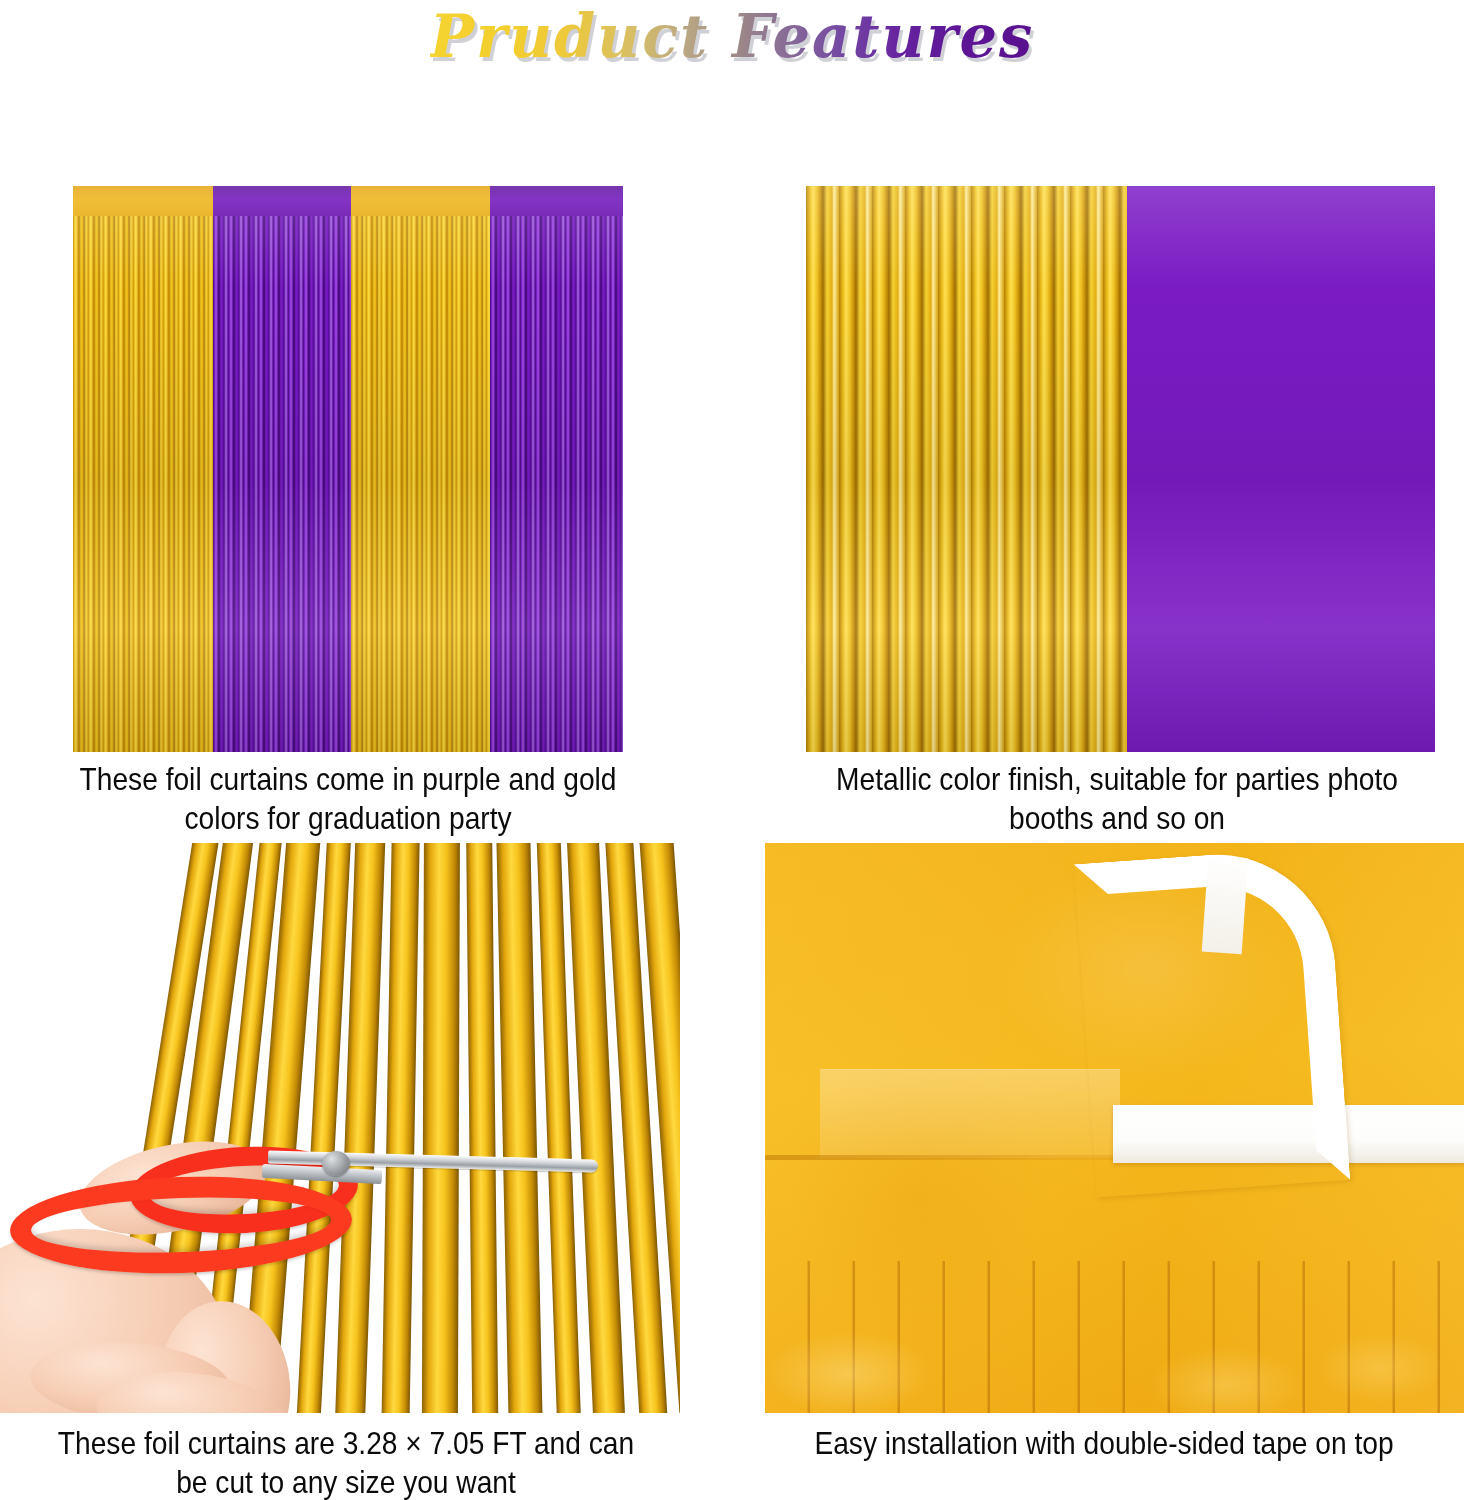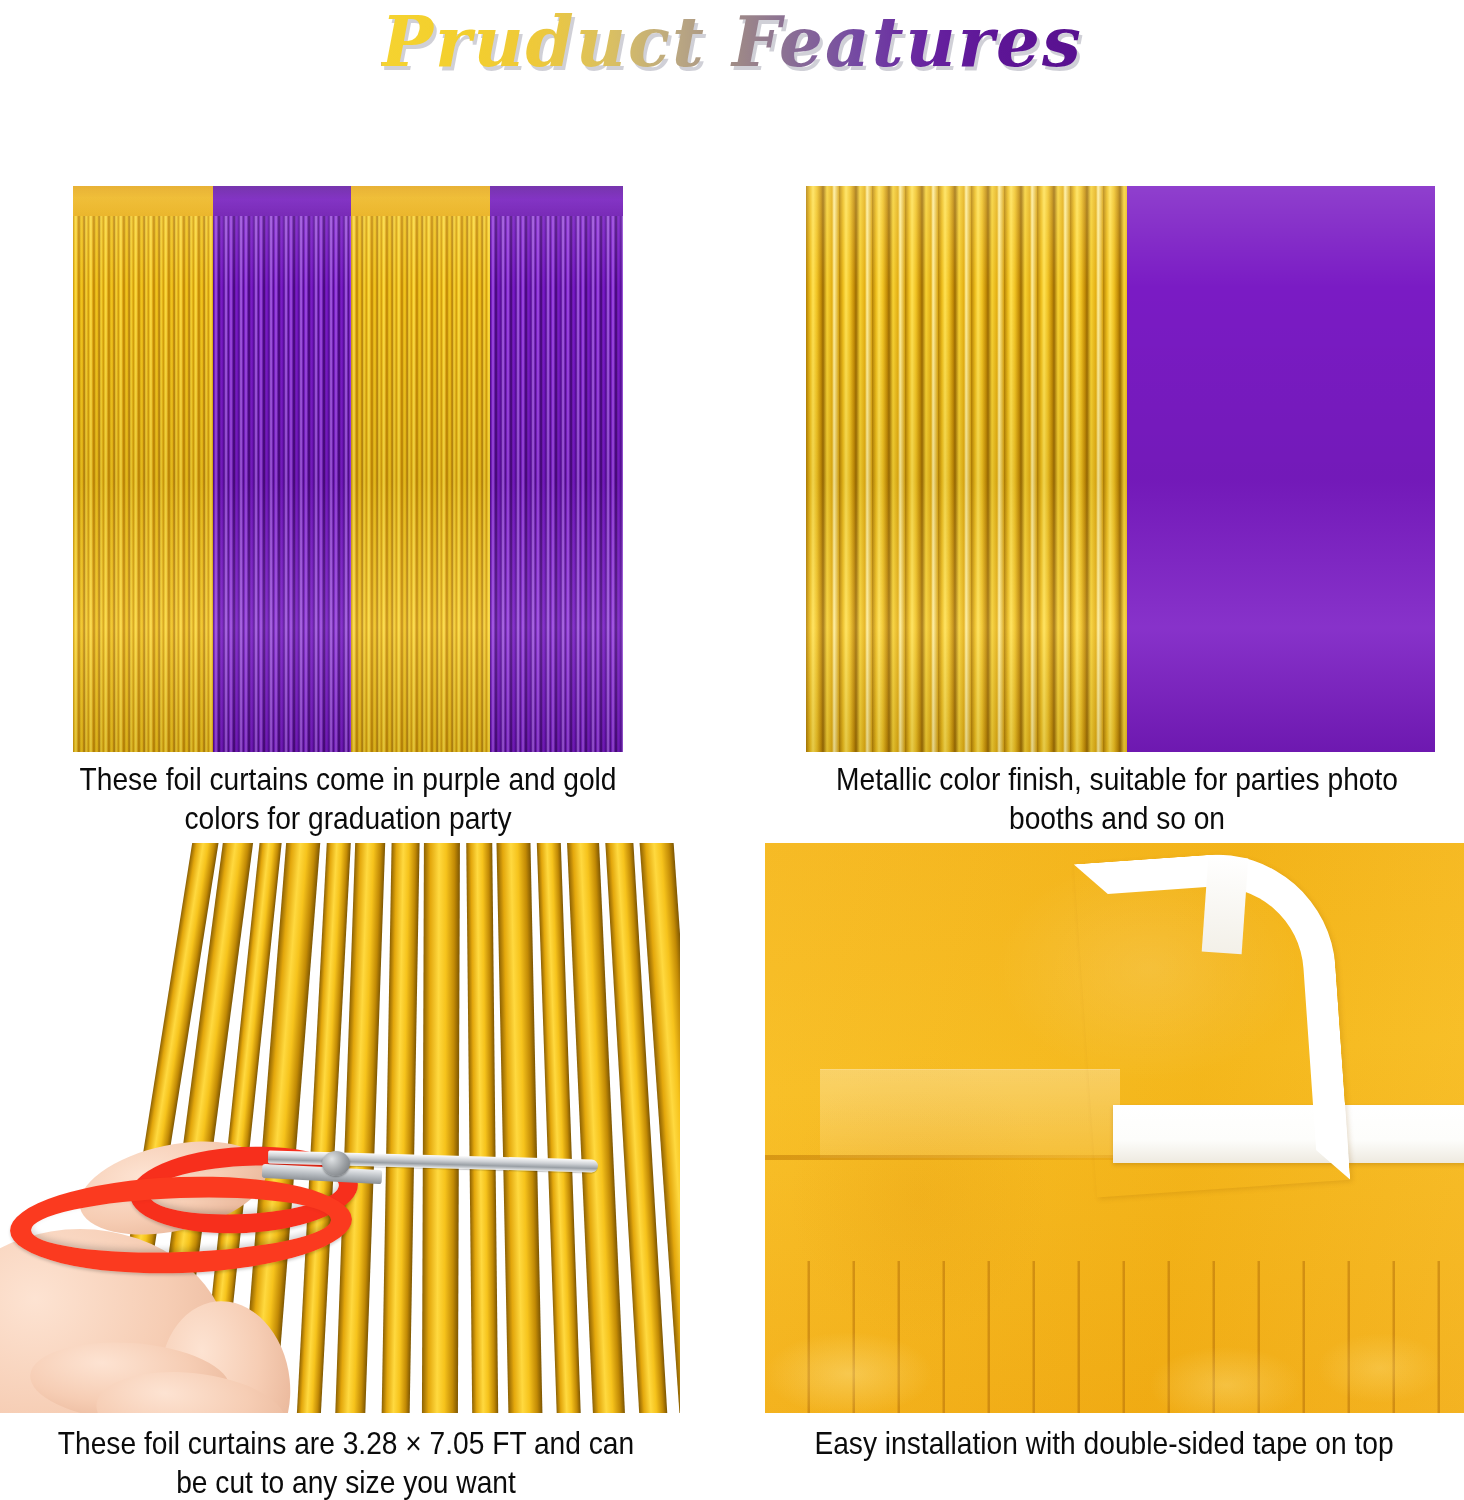--- a/index.html
+++ b/index.html
@@ -25,21 +25,21 @@
   }
   #page-title {
     position: absolute;
     left: 50%;
     top: 6px;
     transform: translateX(-50%);
     white-space: nowrap;
     font-family: "DejaVu Serif", "Liberation Serif", serif;
     font-weight: 700;
     font-style: italic;
-    font-size: 69px;
+    font-size: 59px;
     letter-spacing: 2px;
     line-height: 1.05;
     background-image: linear-gradient(90deg,
         #f5d330 0%, #f3cf2d 12%, #eec93a 22%,
         #d9bf63 33%, #bba882 42%, #a08c86 50%,
         #8a6f94 58%, #7448a3 68%, #66229f 78%,
         #5d1596 88%, #58108f 100%);
     -webkit-background-clip: text;
     background-clip: text;
     color: transparent;

